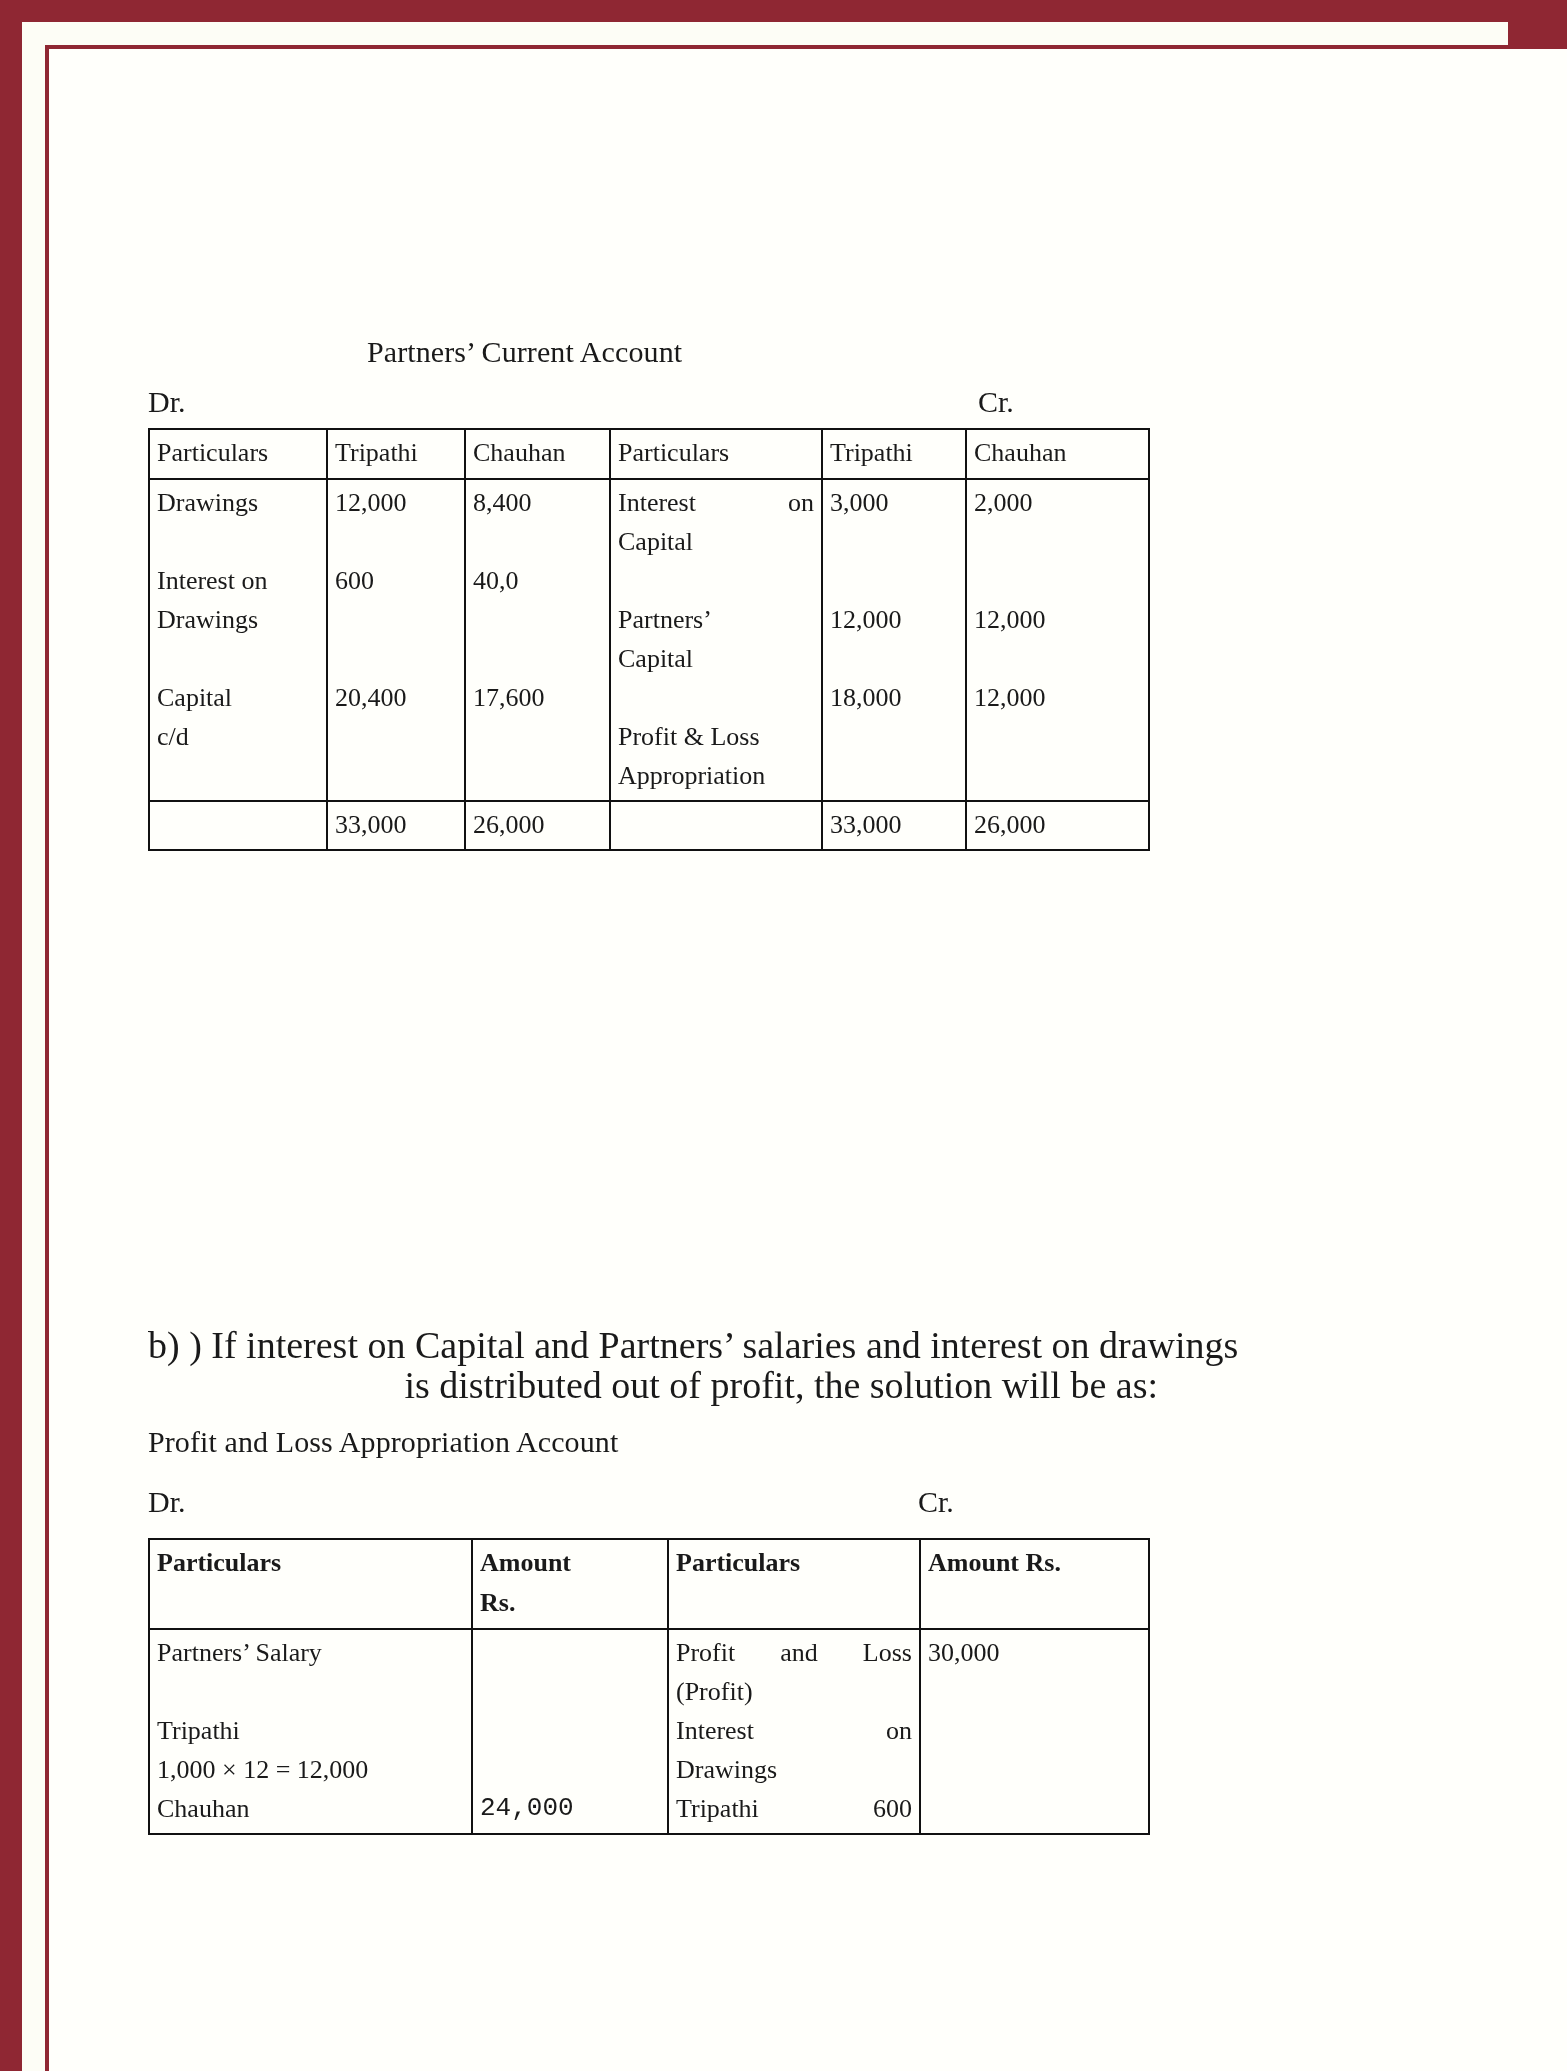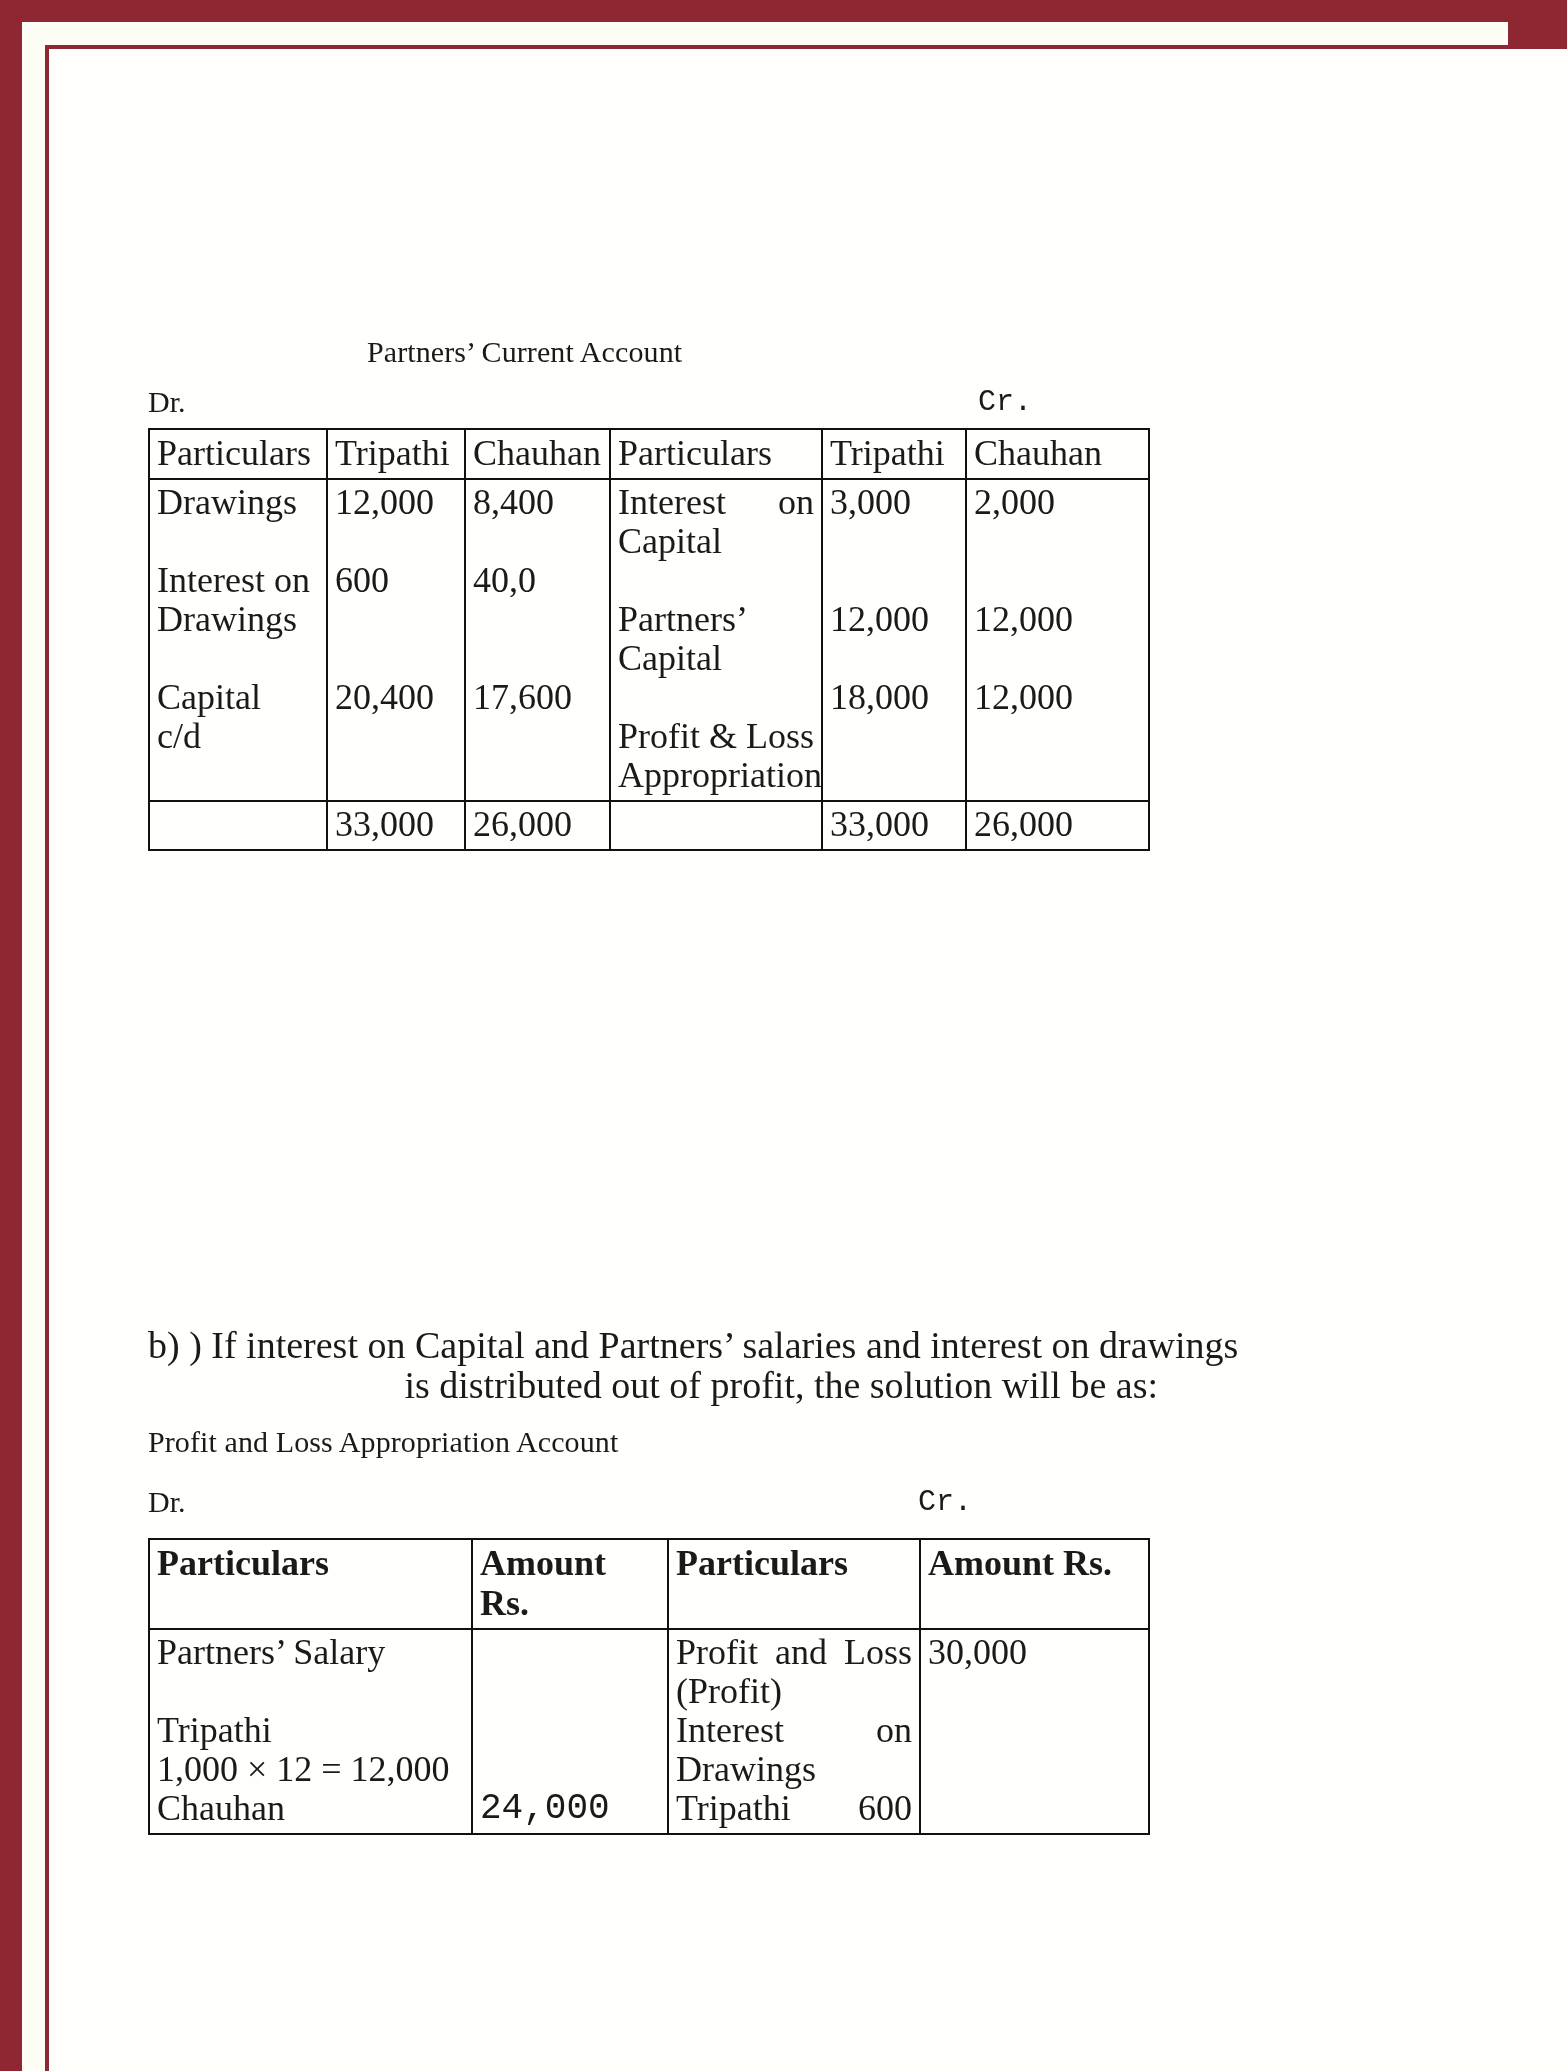--- a/index.html
+++ b/index.html
@@ -54,21 +54,21 @@
     position: absolute;
     font-size: 30px;
     letter-spacing: 0.1px;
     white-space: nowrap;
   }
   .drcr-row {
     position: absolute;
     font-size: 30px;
   }
   .drcr-row .dr { position: absolute; left: 0; }
-  .drcr-row .cr { position: absolute; font-family: Liberation Mono, monospace; }
+  .drcr-row .cr { position: absolute; }
 
   .para {
     position: absolute;
     font-size: 38px;
     line-height: 40px;
     text-align: right;
   }
   .para-line { white-space: nowrap; }
 
   
@@ -79,21 +79,21 @@
     table-layout: fixed;
     background: #fffffb;
   }
   table.ledger td, table.ledger th {
     border: 2px solid #111;
     padding: 3px 7px 5px 7px;
     vertical-align: top;
     font-weight: normal;
     text-align: left;
     line-height: 39px;
-    font-size: 36px;
+    font-size: 26px;
   }
   table.ledger th {
     line-height: 40px;
   }
   
   table#current-account th { font-weight: normal; }
   
   table#pl-appropriation th { font-weight: bold; }
 
   .cell-justify {

